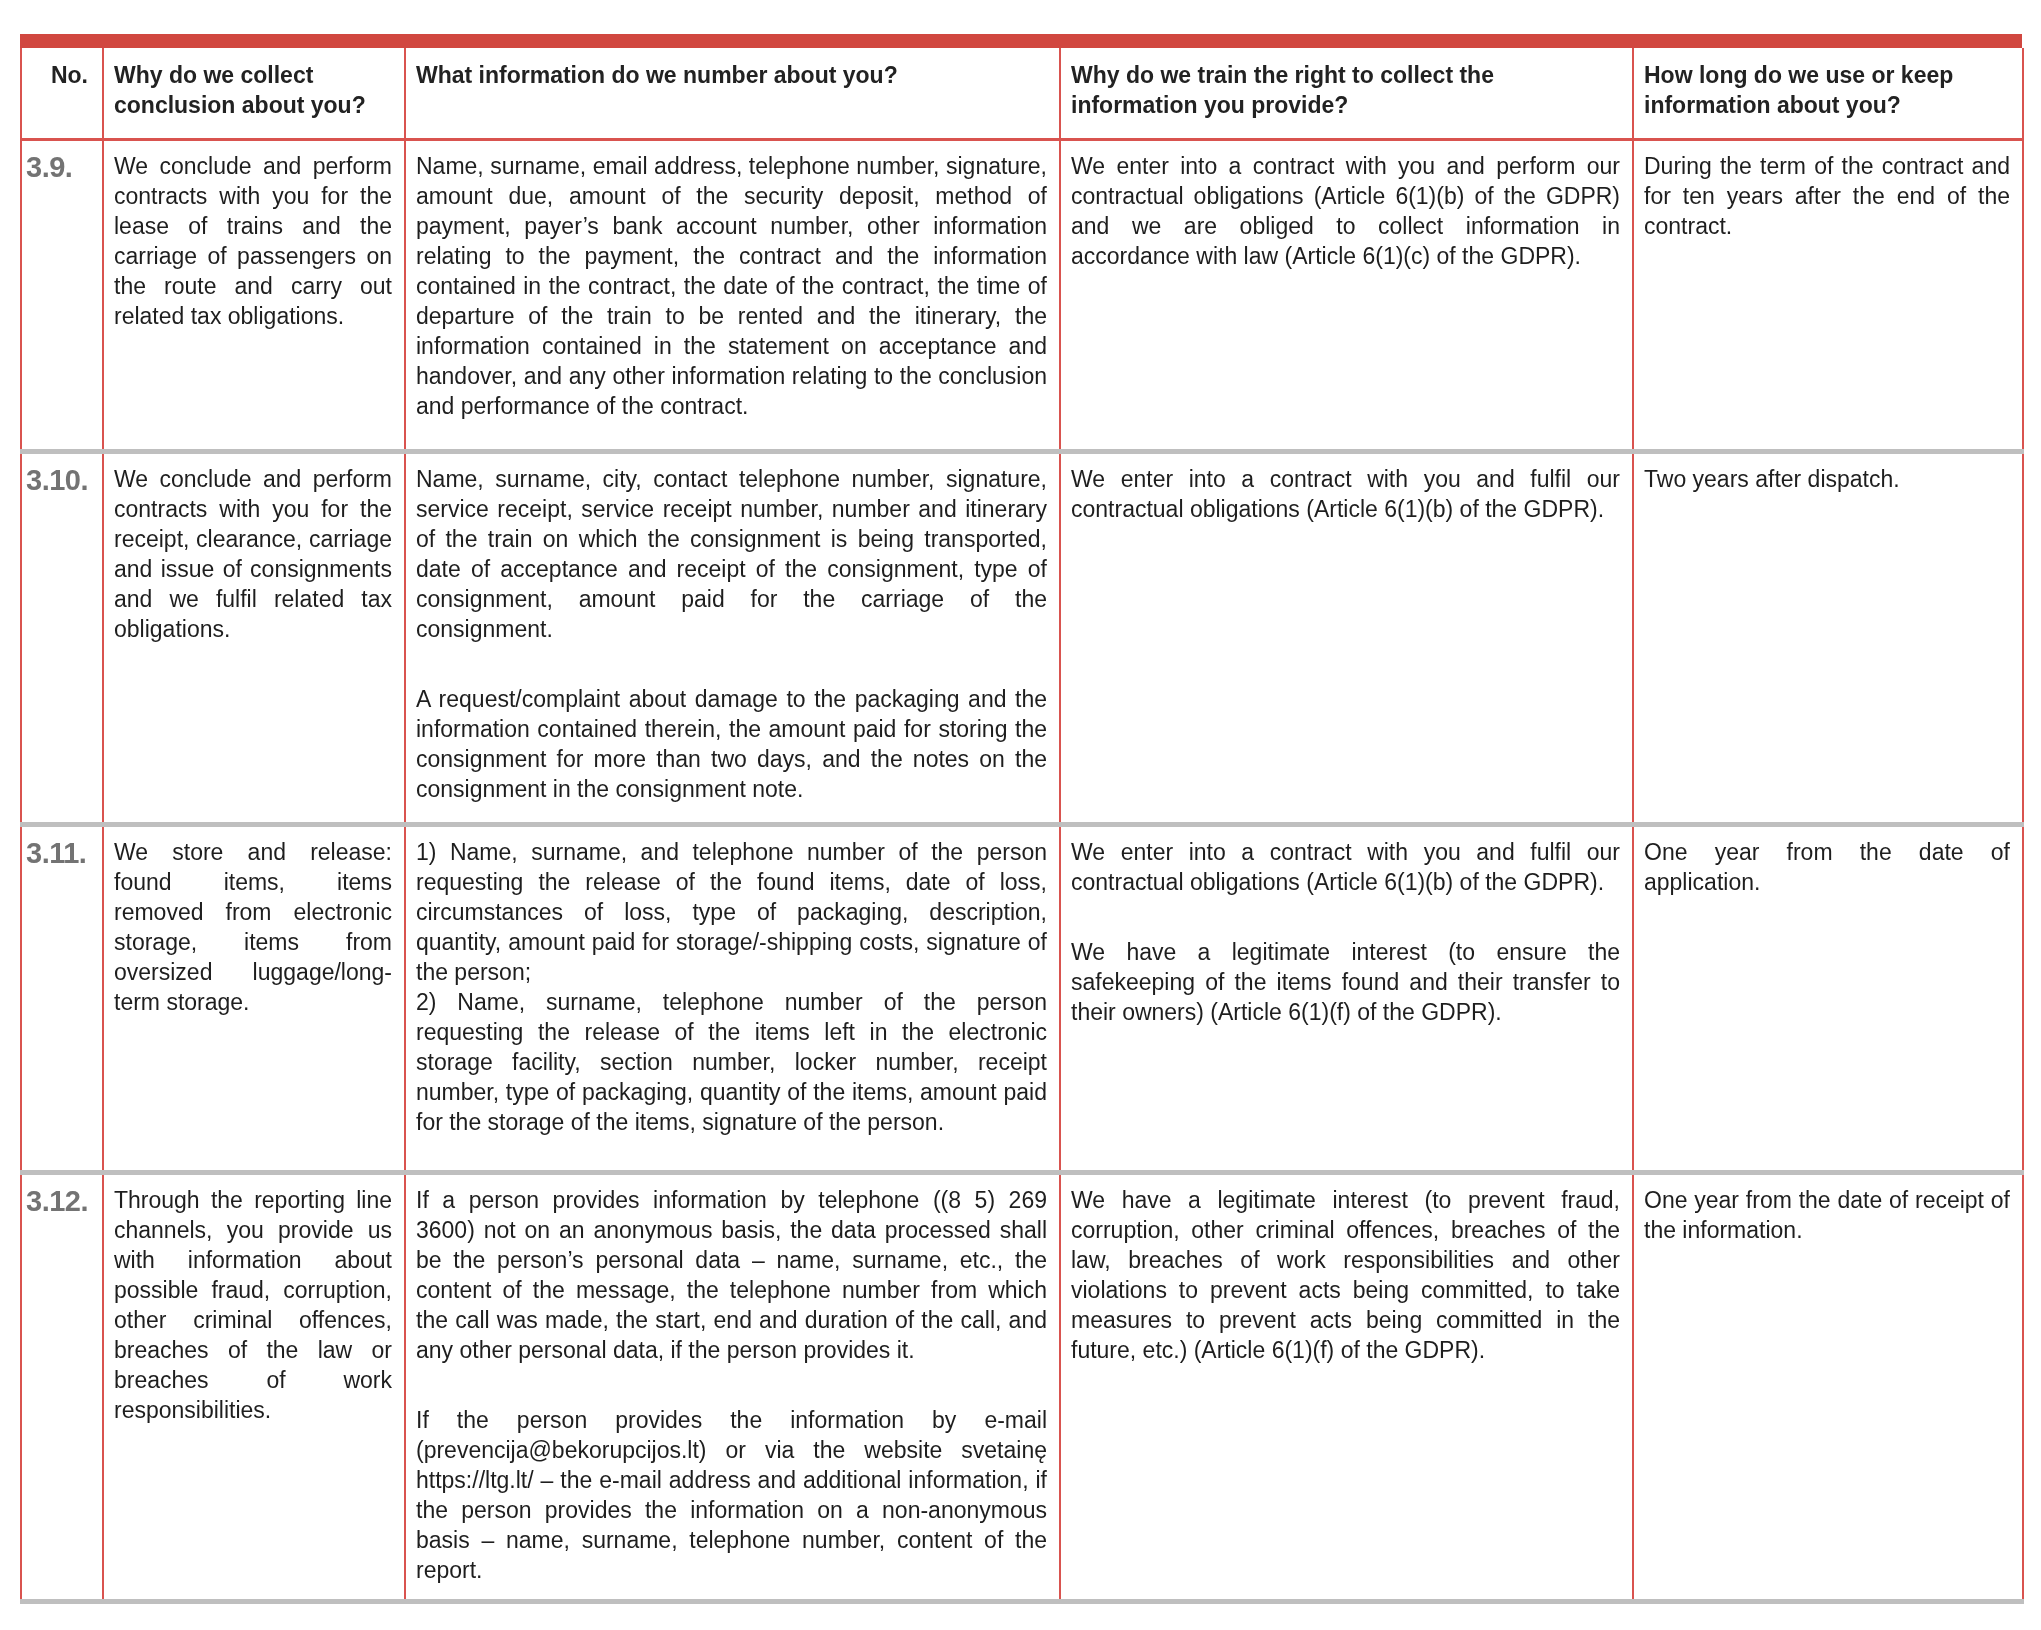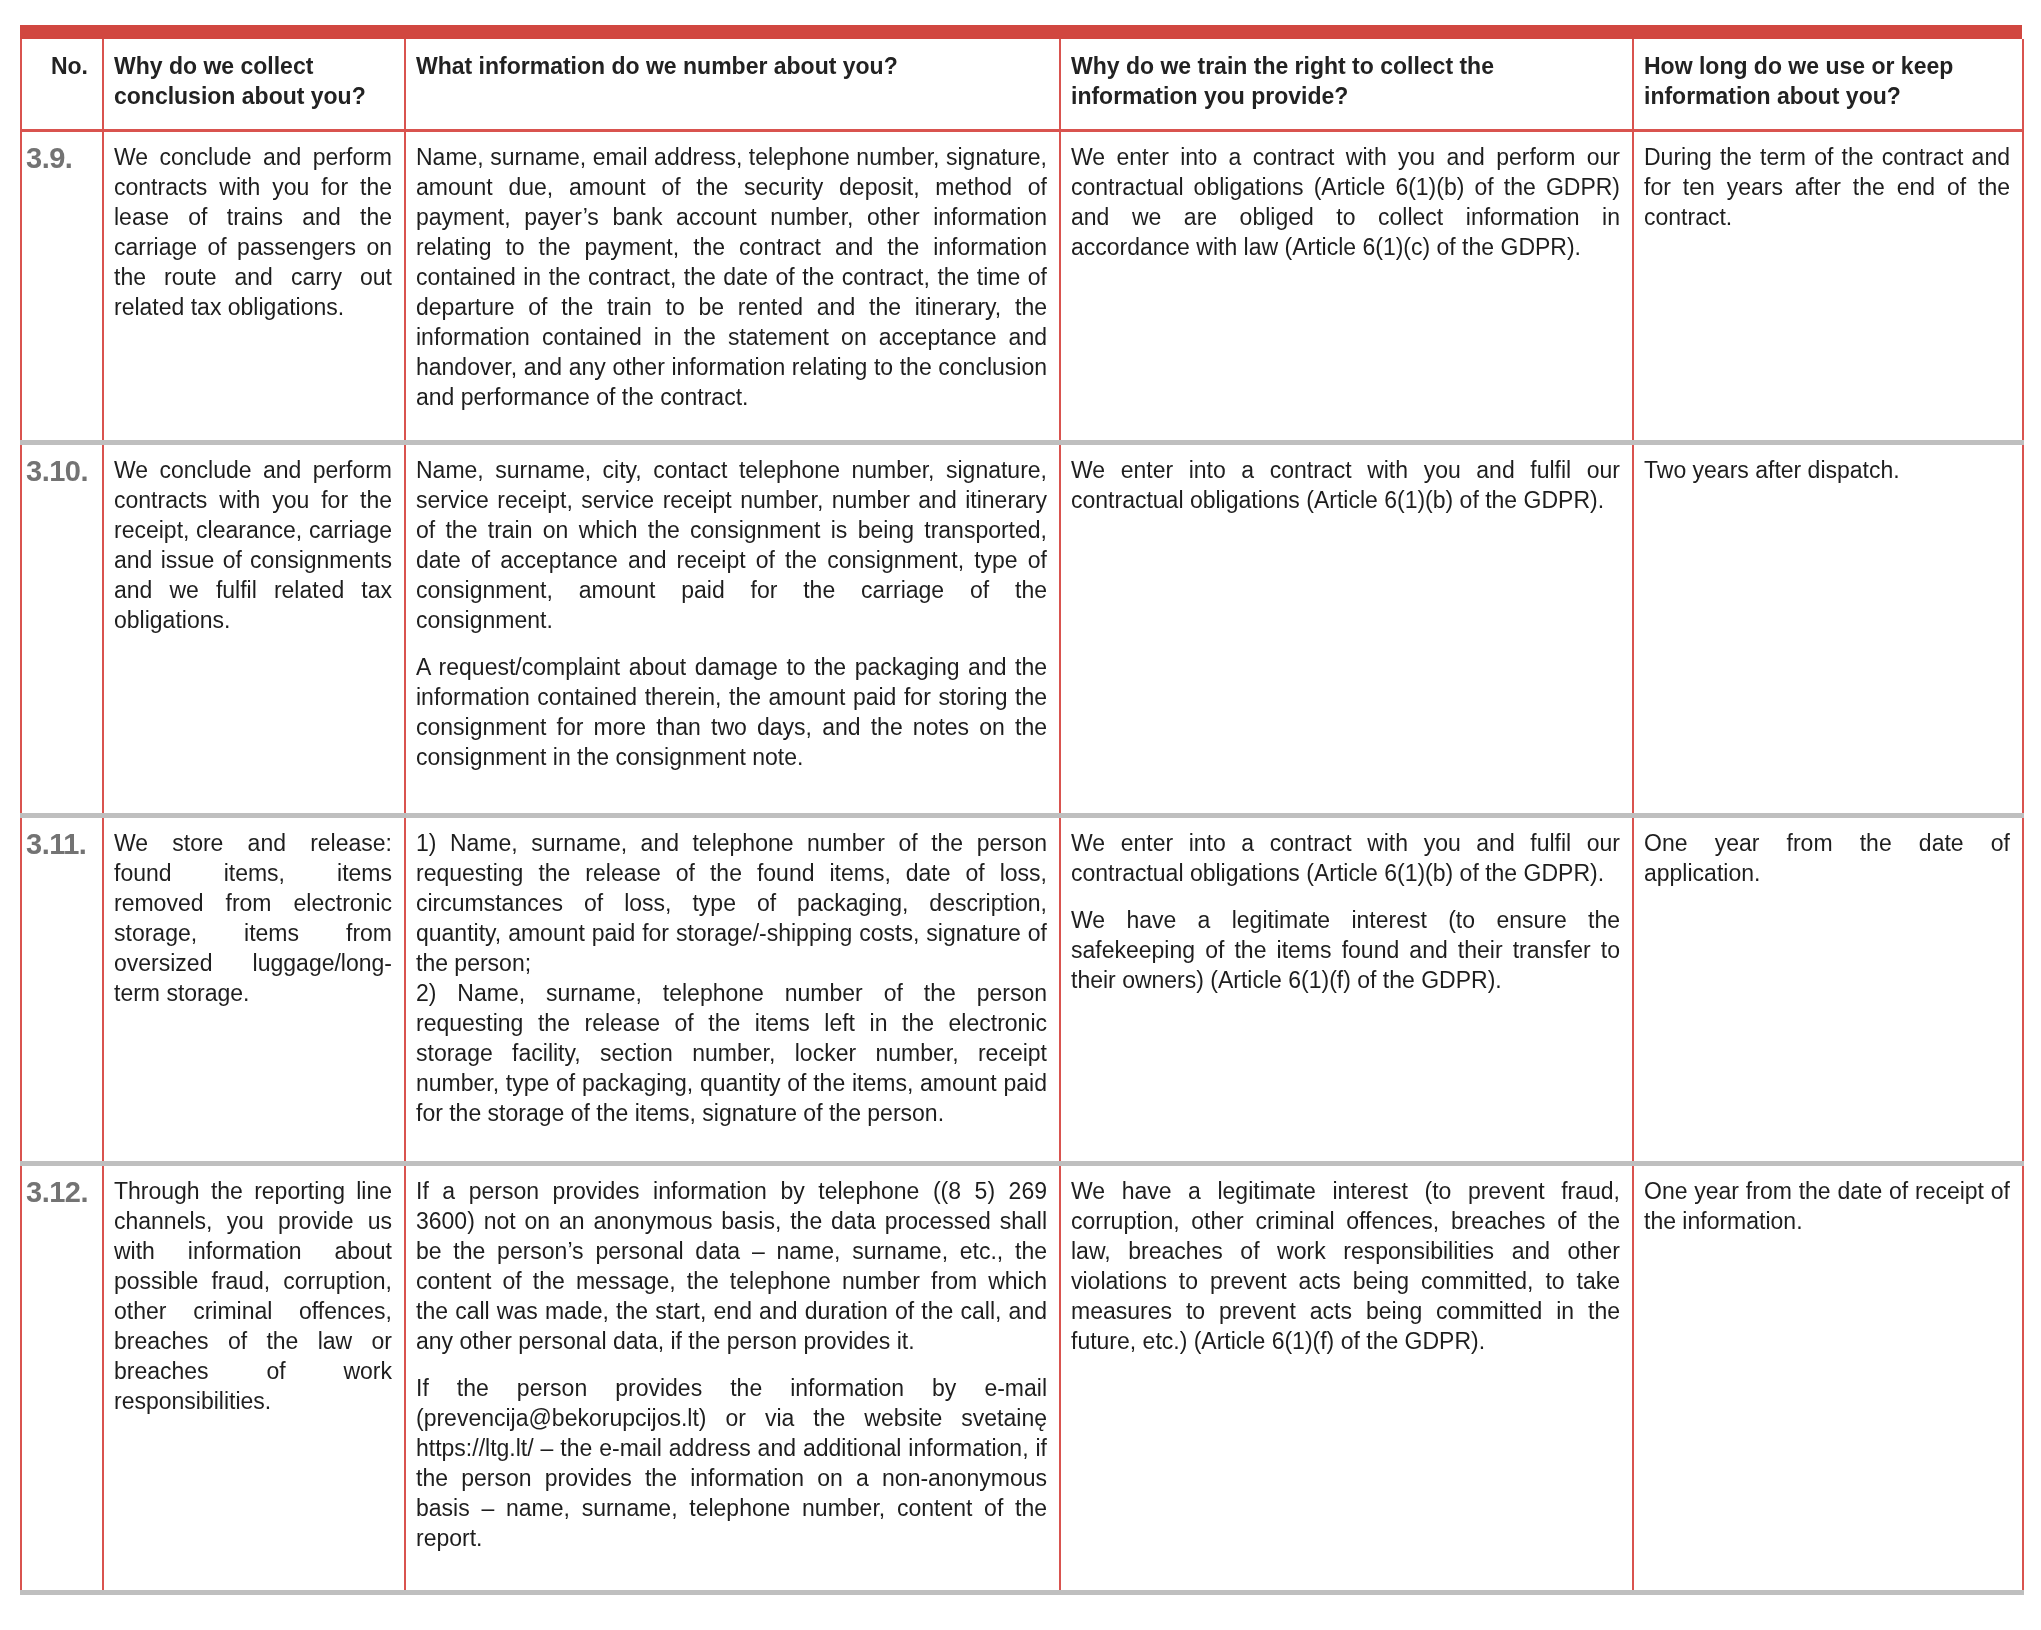--- a/index.html
+++ b/index.html
@@ -11,21 +11,21 @@
       width: 2041px;
       height: 1630px;
       position: relative;
       overflow: hidden;
       font-family: "Liberation Sans", sans-serif;
       color: #1e1e1e;
     }
     .table-wrap {
       position: absolute;
       left: 20px;
-      top: 25px;
+      top: 34px;
       width: 2002px;
     }
     .top-bar {
       height: 14px;
       background: #d14740;
     }
     table.policy {
       border-collapse: collapse;
       width: 2002px;
       table-layout: fixed;
@@ -63,21 +63,21 @@
       color: #737373;
       font-weight: bold;
       font-size: 29px;
       line-height: 32px;
       padding-left: 4px;
       padding-right: 2px;
       text-align: left;
       letter-spacing: -0.5px;
     }
     .para + .para {
-      margin-top: 17px;
+      margin-top: 40px;
     }
     .line-break-para {
       display: block;
     }
     tr.row-39 td { height: 292px; }
     tr.row-310 td { height: 352px; }
     tr.row-311 td { height: 327px; }
     tr.row-312 td { height: 408px; }
   </style>
 </head>

